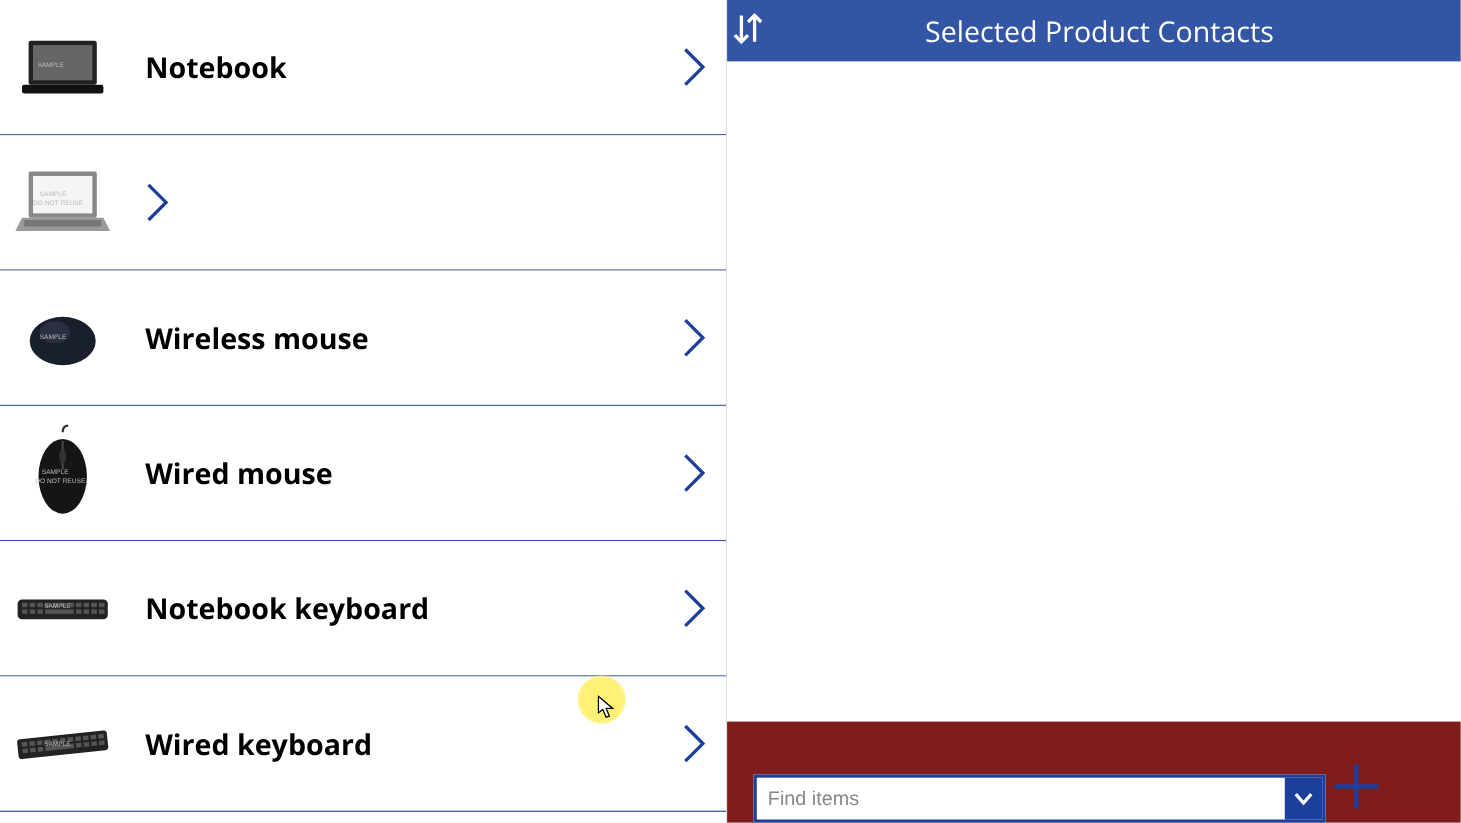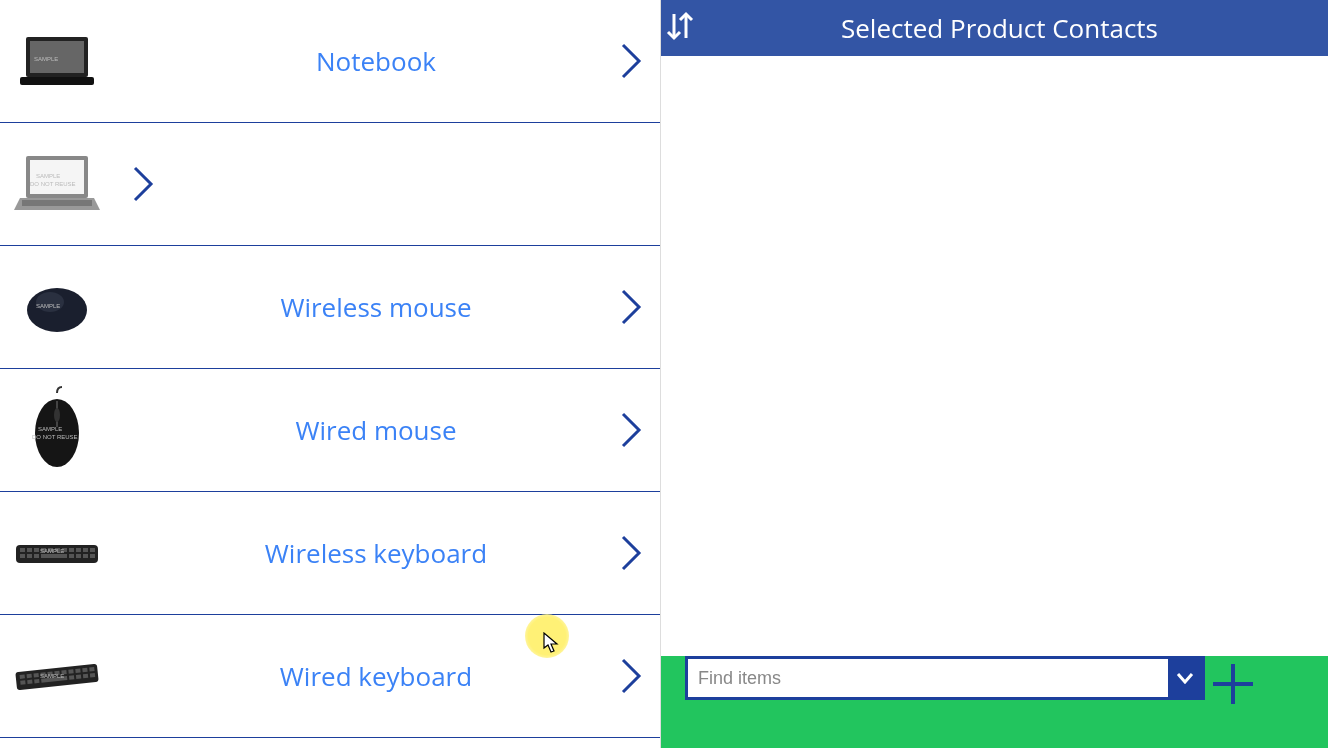--- a/index.html
+++ b/index.html
@@ -12,42 +12,42 @@
   .product-row {
     display: flex; align-items: center; height: 123px;
     border-bottom: 1px solid #1d3f9c; padding: 0 18px 0 12px;
     cursor: pointer; background:#fff;
   }
   .product-row:first-child { border-top: none; }
   .product-thumb {
     width: 90px; height: 90px; display:flex; align-items:center; justify-content:center;
     margin-right: 30px; flex-shrink:0;
   }
-  .product-label { font-size: 26px; color:#3b82f6; flex:1; font-weight:400;text-align:center; }
+  .product-label { font-size: 26px; color:#000000; flex:1; font-weight:700; }
   .chevron-right { flex-shrink:0; }
   .chevron-right svg { display:block; }
 
   
   .left-scroll::-webkit-scrollbar { width:14px; }
   .left-scroll::-webkit-scrollbar-track { background:#f0f0f0; }
   .left-scroll::-webkit-scrollbar-thumb { background:#c0c0c0; border-radius:2px; }
 
   
   .right-panel { flex:1; height:100%; background:#fff; position:relative; display:flex; flex-direction:column; border-left:1px solid #ddd;}
   .right-header {
     height: 56px; background:#3355a5; color:#fff; display:flex; align-items:center;
     padding:0 4px;
   }
   .sort-icon { margin-right: 40px; flex-shrink:0; }
   .right-title { font-size: 26px; font-weight:400; flex:1; text-align:center; margin-right:60px;}
 
   .right-body { flex:1; background:#fff; }
 
   .right-footer {
-    height: 92px; background:#22c55e; display:flex; align-items:flex-start;
+    height: 92px; background:#7f1d1d; display:flex; align-items:flex-end;
     padding:0 24px; 
   }
   .find-combo {
     flex:1; height:44px; border:3px solid #1d3f9c; display:flex; align-items:center;
     background:#fff; max-width:520px;
   }
   .find-input {
     flex:1; border:none; outline:none; height:100%; padding:0 10px; font-size:18px;
     color:#555; background:transparent;
   }
@@ -171,21 +171,21 @@
                 <rect x="22" y="17" width="5" height="4"></rect>
                 <rect x="29" y="17" width="26" height="4"></rect>
                 <rect x="57" y="17" width="5" height="4"></rect>
                 <rect x="64" y="17" width="5" height="4"></rect>
                 <rect x="71" y="17" width="5" height="4"></rect>
                 <rect x="78" y="17" width="5" height="4"></rect>
             </g>
             <text class="watermark" x="28" y="16">SAMPLE</text>
           </svg>
         </div>
-        <div class="product-label">Wireless keyboard</div>
+        <div class="product-label">Notebook keyboard</div>
         <div class="chevron-right">
           <svg width="22" height="38" viewBox="0 0 22 38">
               <polyline points="3,3 19,19 3,35" fill="none" stroke="#1d3f9c" stroke-width="3"></polyline>
             </svg>
         </div>
       </div>
 
       <div class="product-row">
         <div class="product-thumb">
           <svg class="thumb-svg" viewBox="0 0 90 36">

